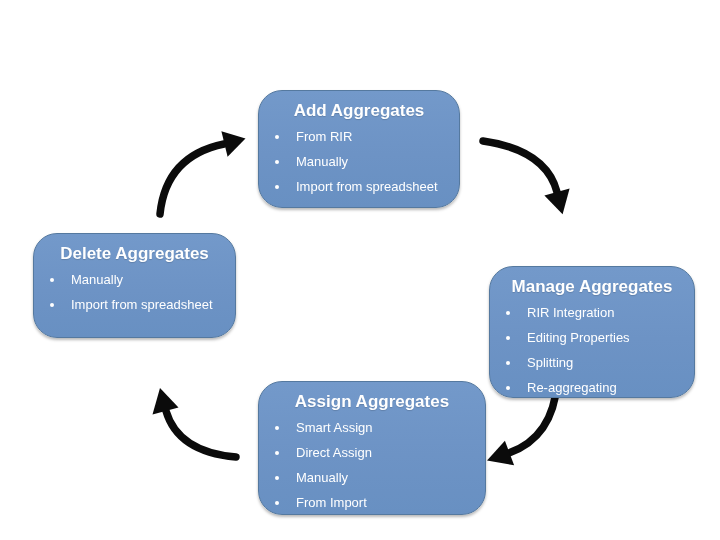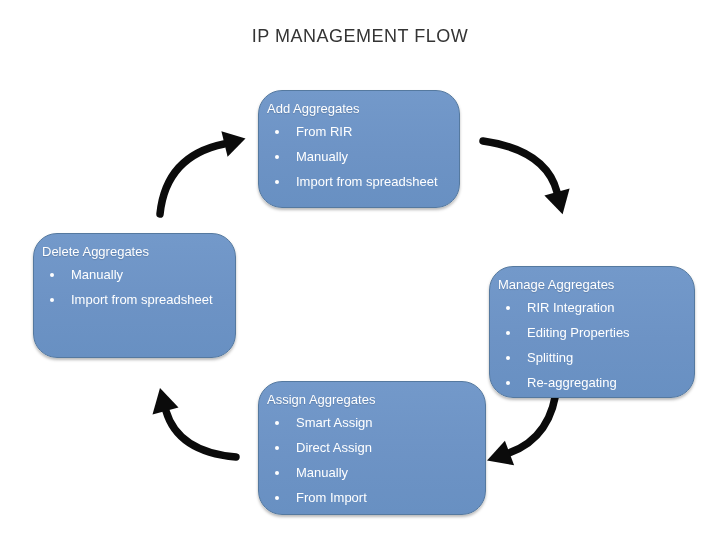--- a/index.html
+++ b/index.html
@@ -31,22 +31,23 @@
     box-sizing: border-box;
     background: linear-gradient(180deg, #7399ca 0%, #6d93c5 55%, #6890c2 100%);
     border: 1px solid #55799f;
     border-radius: 24px;
     box-shadow: 0 2px 3px rgba(0,0,0,0.28);
     color: #ffffff;
     padding-top: 8px;
   }
   .flow-box h2 {
     margin: 2px 8px 3px 8px;
-    font-size: 13px;
-    font-weight: 400;
+    text-align: center;
+    font-size: 17px;
+    font-weight: 700;
     color: #ffffff;
     text-shadow: 0 1px 1px rgba(0,0,0,0.15);
   }
   .flow-box ul {
     list-style: none;
     margin: 2px 0 0 0;
     padding: 0;
   }
   .flow-box li {
     position: relative;
@@ -62,21 +63,21 @@
     left: 16px;
     top: 11px;
     width: 4px;
     height: 4px;
     border-radius: 50%;
     background: #ffffff;
   }
   #box-add    { left: 258px; top:  90px; width: 202px; height: 118px; }
   #box-manage { left: 489px; top: 231px; width: 206px; height: 132px; margin-top: 35px; }
   #box-assign { left: 258px; top: 381px; width: 228px; height: 134px; }
-  #box-delete { left:  33px; top: 233px; width: 203px; height: 125px; }
+  #box-delete { left:  33px; top: 233px; width: 203px; height: 105px; }
   #arrow-layer {
     position: absolute;
     left: 0;
     top: 0;
     width: 720px;
     height: 540px;
     pointer-events: none;
   }
   #arrow-layer path {
     fill: none;
@@ -87,21 +88,20 @@
   #arrow-layer polygon {
     fill: #0b0b0b;
     stroke: none;
   }
 </style>
 </head>
 <body>
 
 <div id="canvas">
 
-  <div class="diagram-title">IP MANAGEMENT FLOW</div>
 
   <svg id="arrow-layer" viewBox="0 0 720 540" xmlns="http://www.w3.org/2000/svg">
 
     <g>
       <path d="M 483 141 Q 546 150 557 192"></path>
       <polygon points="562.6,214.3 569.6,188.5 544.4,195.5"></polygon>
     </g>
 
     <g>
       <path d="M 557 383 Q 553 437 509 453"></path>

